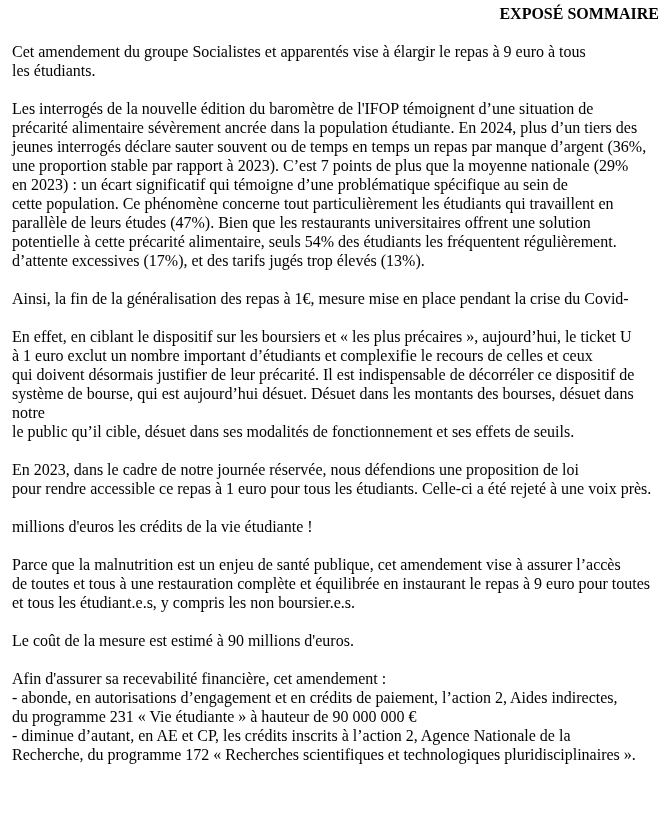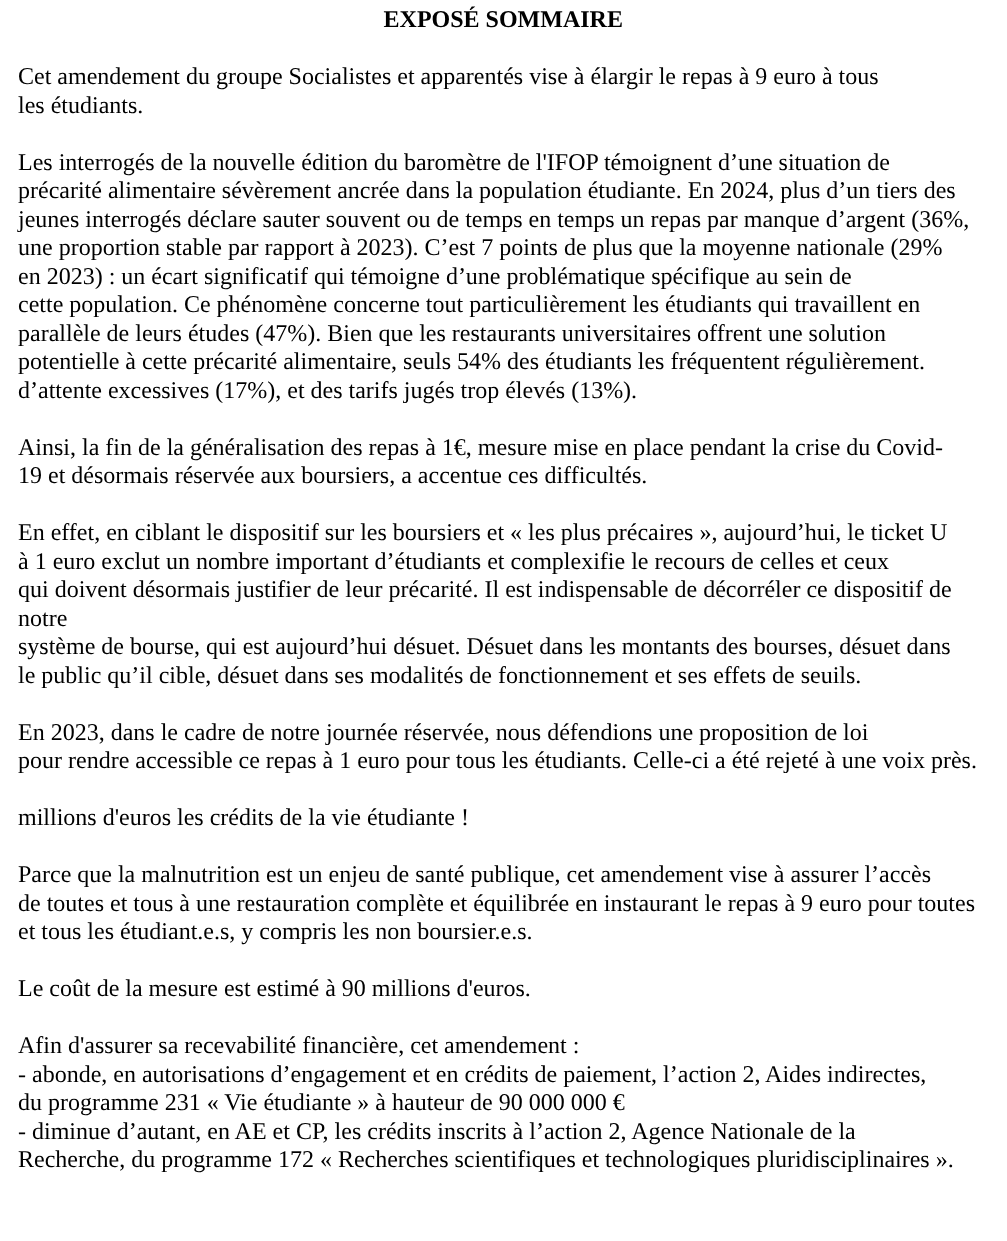--- a/index.html
+++ b/index.html
@@ -13,21 +13,21 @@
       overflow: hidden;
       font-family: "Liberation Serif", "DejaVu Serif", serif;
       color: #000000;
       font-size: 16px;
       line-height: 19px;
     }
     .doc {
       padding: 4px 12px 0 12px;
     }
     .title {
-      text-align: center;
+      text-align: right;
       font-weight: bold;
       font-size: 16px;
       line-height: 19px;
       margin: 0 0 19px 0;
       padding-left: 0;
     }
     .para {
       margin: 0 0 19px 0;
       white-space: normal;
     }
@@ -52,28 +52,27 @@
         <span class="line">jeunes interrogés déclare sauter souvent ou de temps en temps un repas par manque d’argent (36%,</span>
         <span class="line">une proportion stable par rapport à 2023). C’est 7 points de plus que la moyenne nationale (29%</span>
         <span class="line">en 2023) : un écart significatif qui témoigne d’une problématique spécifique au sein de</span>
         <span class="line">cette population. Ce phénomène concerne tout particulièrement les étudiants qui travaillent en</span>
         <span class="line">parallèle de leurs études (47%). Bien que les restaurants universitaires offrent une solution</span>
         <span class="line">potentielle à cette précarité alimentaire, seuls 54% des étudiants les fréquentent régulièrement.</span>
         <span class="line">d’attente excessives (17%), et des tarifs jugés trop élevés (13%).</span>
       </div>
       <div class="para">
         <span class="line">Ainsi, la fin de la généralisation des repas à 1€, mesure mise en place pendant la crise du Covid-</span>
-        <span class="line">19 et désormais réservée aux boursiers, a accentue ces difficultés.</span>
       </div>
       <div class="para">
         <span class="line">En effet, en ciblant le dispositif sur les boursiers et « les plus précaires », aujourd’hui, le ticket U</span>
         <span class="line">à 1 euro exclut un nombre important d’étudiants et complexifie le recours de celles et ceux</span>
         <span class="line">qui doivent désormais justifier de leur précarité. Il est indispensable de décorréler ce dispositif de</span>
+        <span class="line">système de bourse, qui est aujourd’hui désuet. Désuet dans les montants des bourses, désuet dans</span>
         <span class="line">notre</span>
-        <span class="line">système de bourse, qui est aujourd’hui désuet. Désuet dans les montants des bourses, désuet dans</span>
         <span class="line">le public qu’il cible, désuet dans ses modalités de fonctionnement et ses effets de seuils.</span>
       </div>
       <div class="para">
         <span class="line">En 2023, dans le cadre de notre journée réservée, nous défendions une proposition de loi</span>
         <span class="line">pour rendre accessible ce repas à 1 euro pour tous les étudiants. Celle-ci a été rejeté à une voix près.</span>
       </div>
       <div class="para">
         <span class="line">millions d'euros les crédits de la vie étudiante !</span>
       </div>
       <div class="para">

